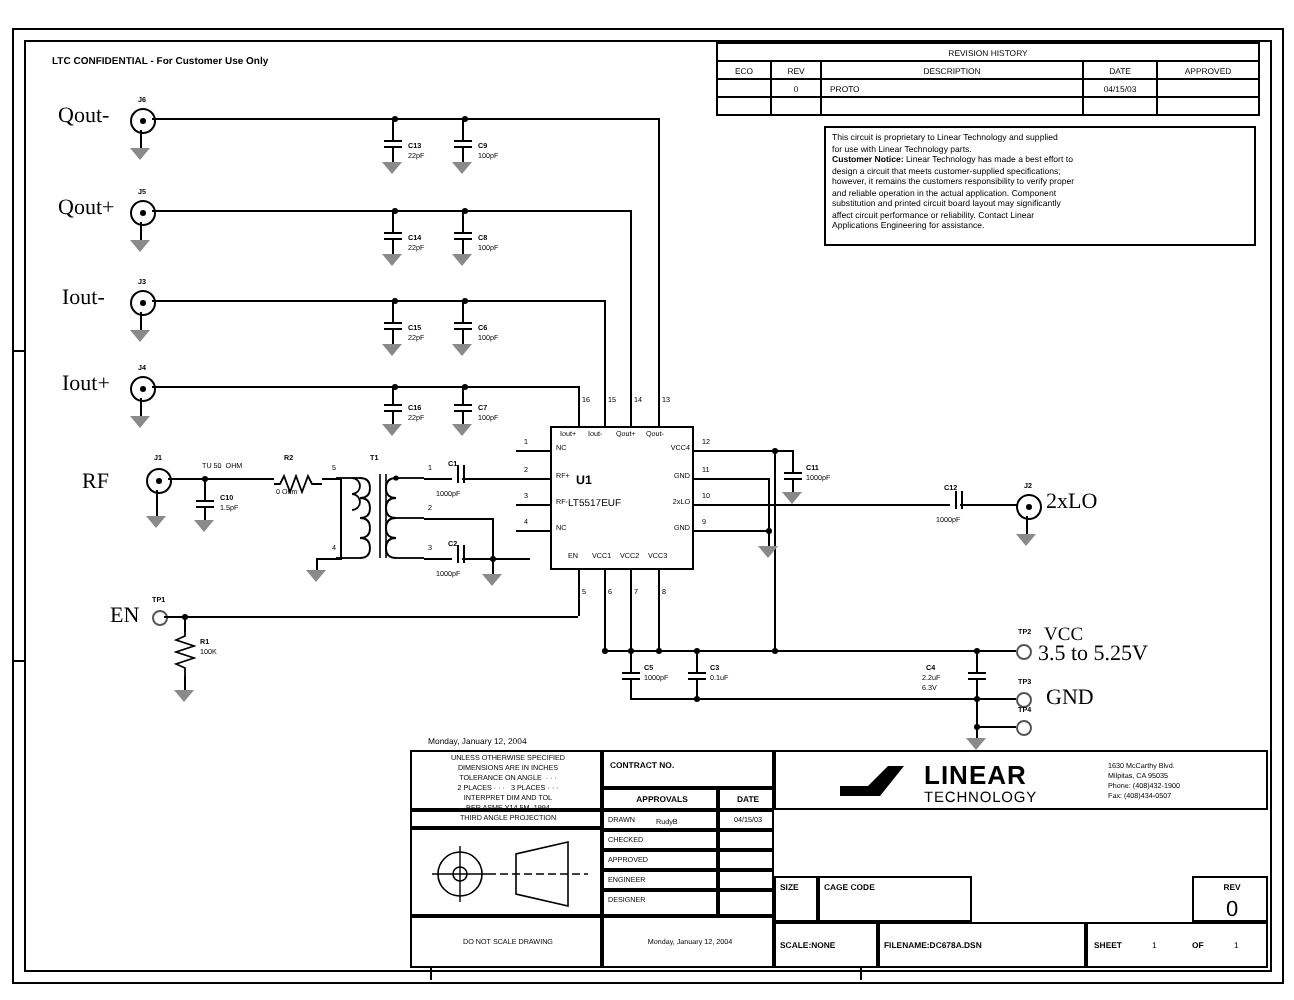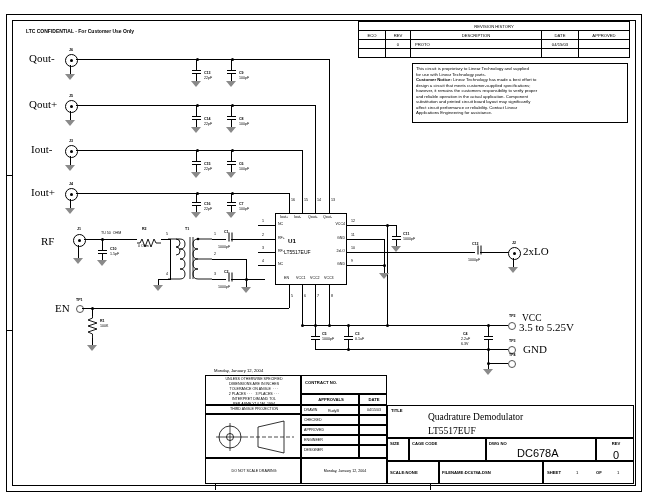--- a/index.html
+++ b/index.html
@@ -570,36 +570,38 @@
 
     <div class="tbcell" style="left:96px;top:70px;width:58px;height:13px;">
       <div class="txt t4" style="left:2px;top:3px;">DESIGNER</div>
     </div>
     <div class="tbcell" style="left:154px;top:70px;width:28px;height:13px;"></div>
 
     <div class="tbcell" style="left:96px;top:83px;width:86px;height:26px;">
       <div class="txt t4 ctr" style="left:0;top:11px;width:86px;">Monday, January 12, 2004</div>
     </div>
 
-
-    <div class="tbcell" style="left:182px;top:30px;width:247px;height:33px;">
-      <div class="txt t45 b" style="left:3px;top:3px;">TITLE</div>
-      <div class="txt t9 serif" style="left:40px;top:7px;">Quadrature Demodulator</div>
-      <div class="txt t9 serif" style="left:40px;top:21px;">LT5517EUF</div>
-    </div>
+    <div class="tbcell" style="left:182px;top:0;width:247px;height:30px;">
+      <svg style="position:absolute;left:30px;top:5px;" width="38" height="20" viewBox="0 0 38 20">
+        <path d="M2,17 L22,17 L34,2 L26,2 L16,12 L2,12 Z" fill="#000"></path>
+      </svg>
+      <div class="txt t13 b" style="left:74px;top:5px;letter-spacing:0.5px;">LINEAR</div>
+      <div class="txt t7" style="left:74px;top:19px;letter-spacing:0.4px;">TECHNOLOGY</div>
+      <div class="txt t4" style="left:166px;top:6px;">1630 McCarthy Blvd.</div>
+      <div class="txt t4" style="left:166px;top:11px;">Milpitas, CA 95035</div>
+      <div class="txt t4" style="left:166px;top:16px;">Phone: (408)432-1900</div>
+      <div class="txt t4" style="left:166px;top:21px;">Fax: (408)434-0507</div>
+    </div>
+
 
     <div class="tbcell" style="left:182px;top:63px;width:22px;height:23px;">
       <div class="txt t45 b" style="left:2px;top:3px;">SIZE</div>
     </div>
     <div class="tbcell" style="left:204px;top:63px;width:77px;height:23px;">
       <div class="txt t45 b" style="left:2px;top:3px;">CAGE CODE</div>
-    </div>
-    <div class="tbcell" style="left:281px;top:63px;width:110px;height:23px;">
-      <div class="txt t45 b" style="left:2px;top:3px;">DWG NO</div>
-      <div class="txt t11" style="left:30px;top:9px;">DC678A</div>
     </div>
     <div class="tbcell" style="left:391px;top:63px;width:38px;height:23px;">
       <div class="txt t45 b ctr" style="left:0;top:3px;width:38px;">REV</div>
       <div class="txt t11 ctr" style="left:0;top:11px;width:38px;">0</div>
     </div>
 
     <div class="tbcell" style="left:182px;top:86px;width:52px;height:23px;">
       <div class="txt t45 b" style="left:2px;top:9px;">SCALE:NONE</div>
     </div>
     <div class="tbcell" style="left:234px;top:86px;width:104px;height:23px;">

